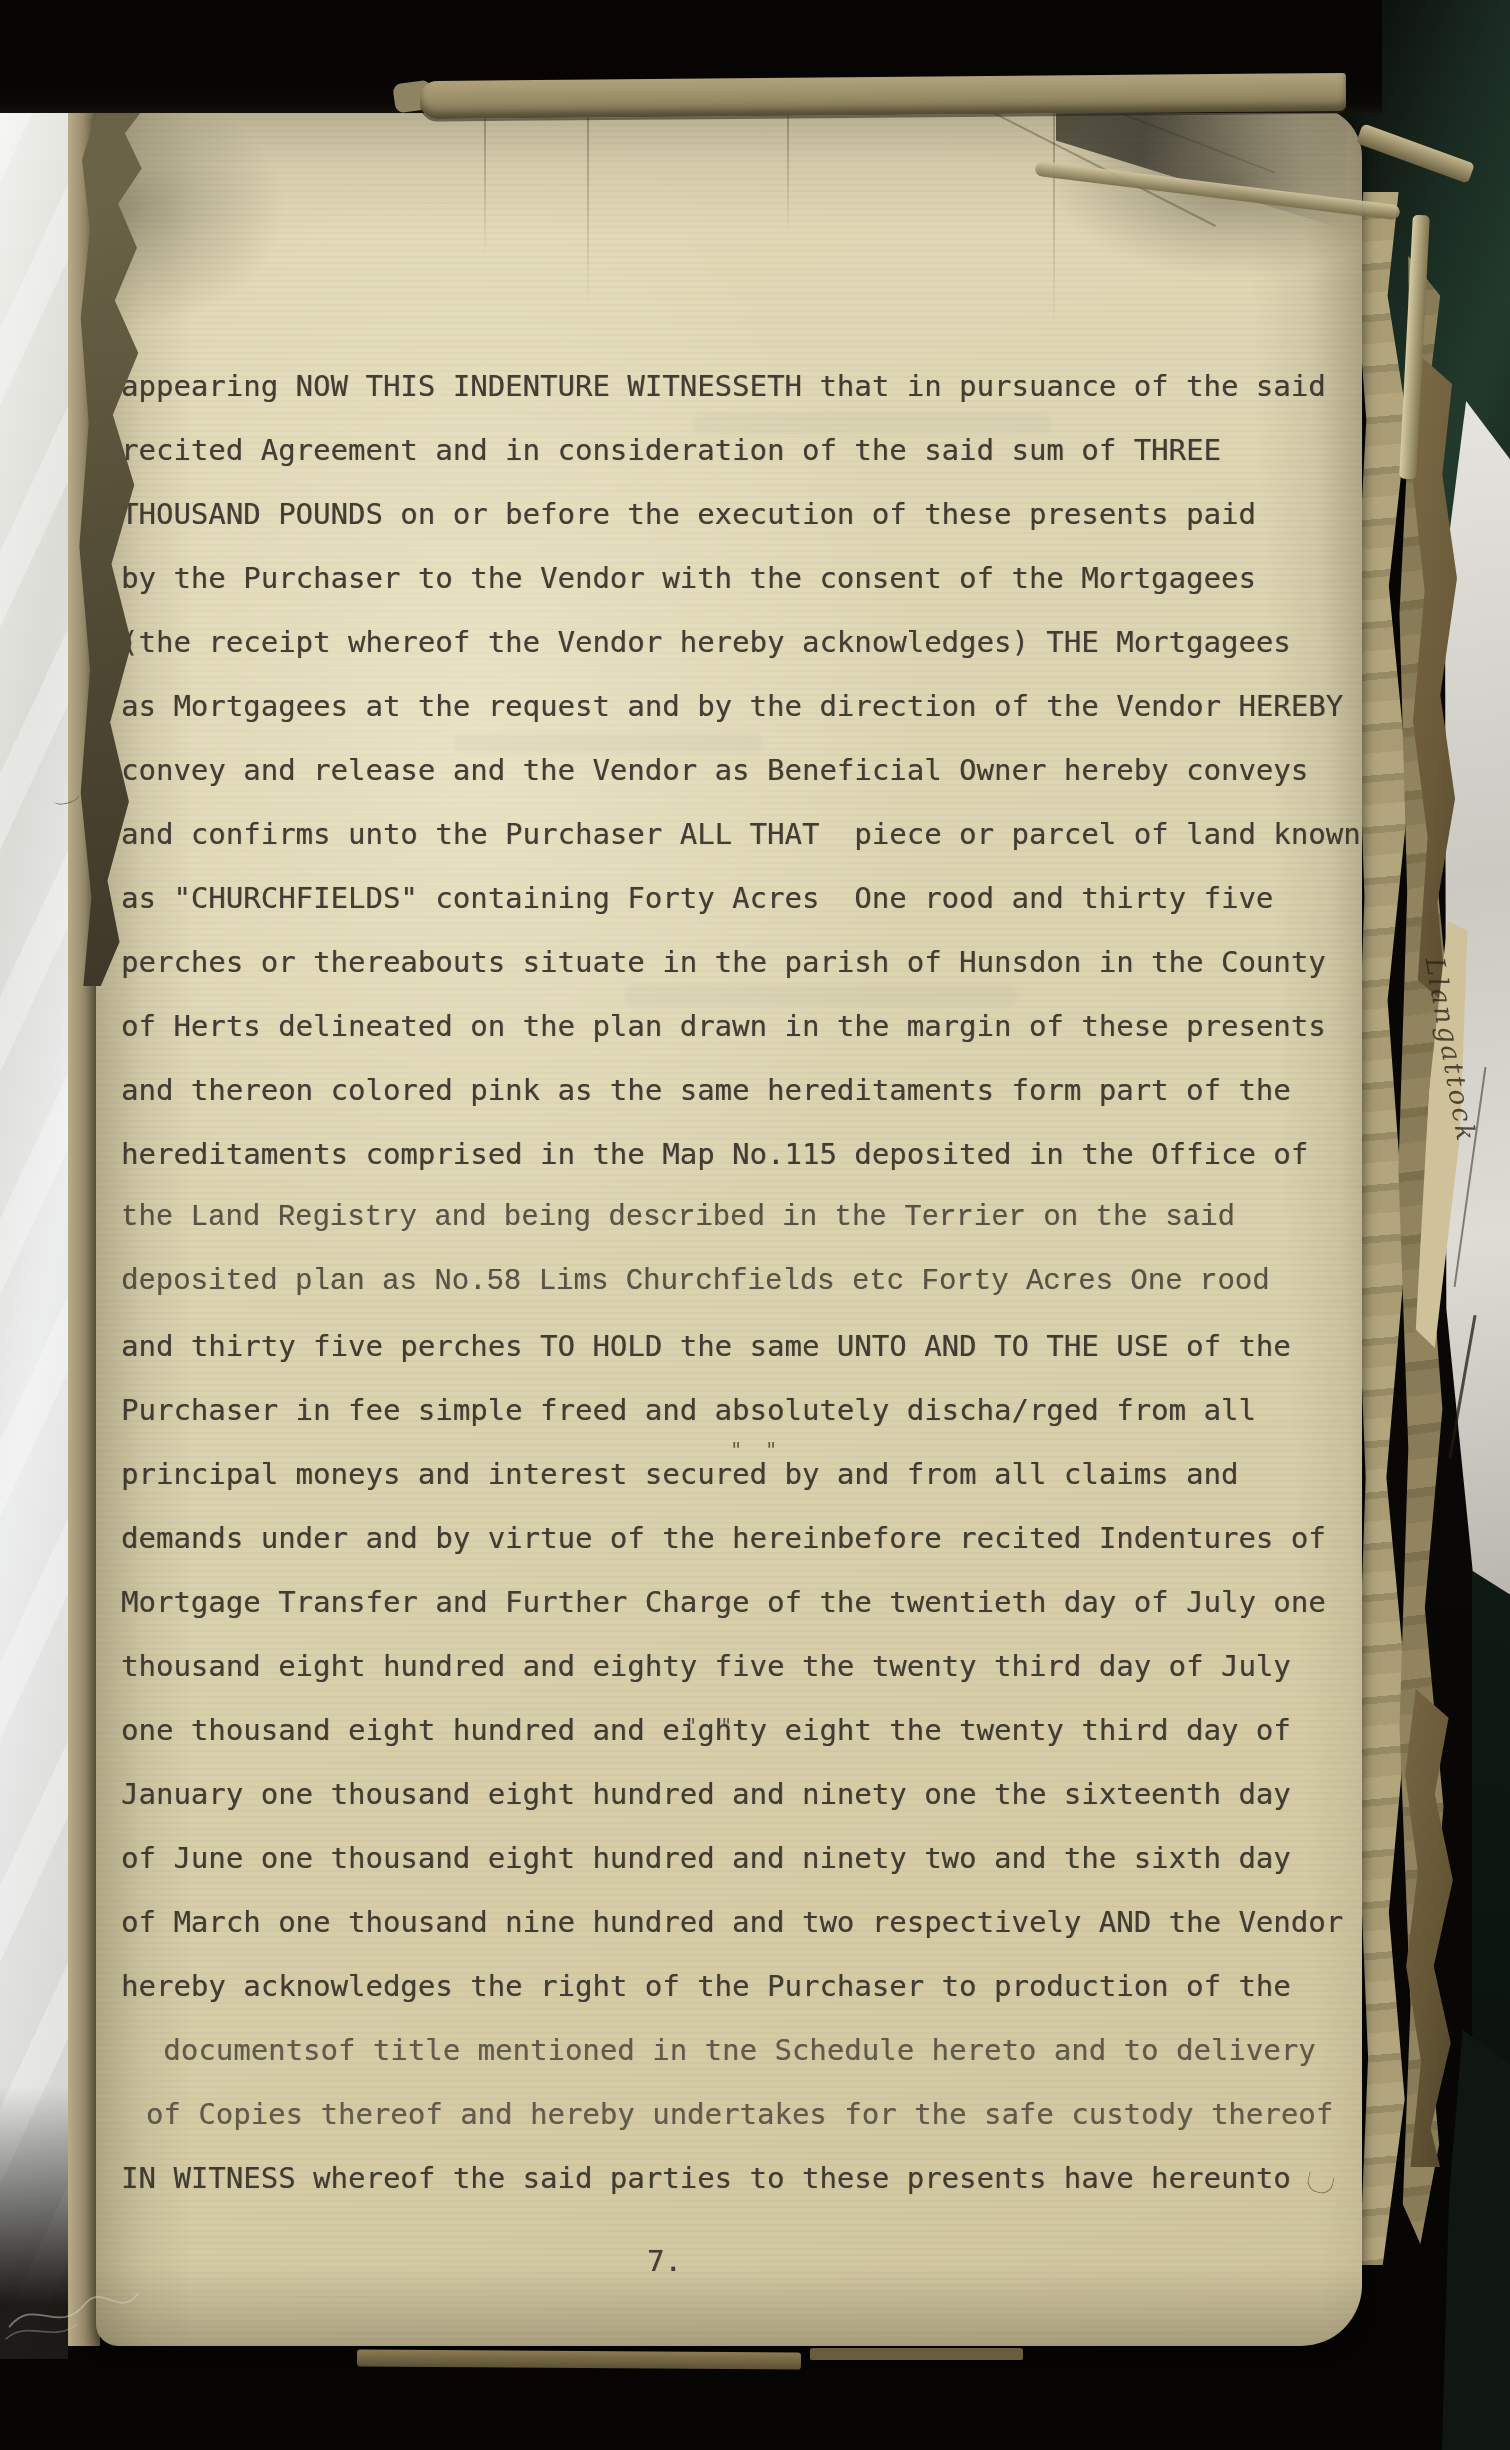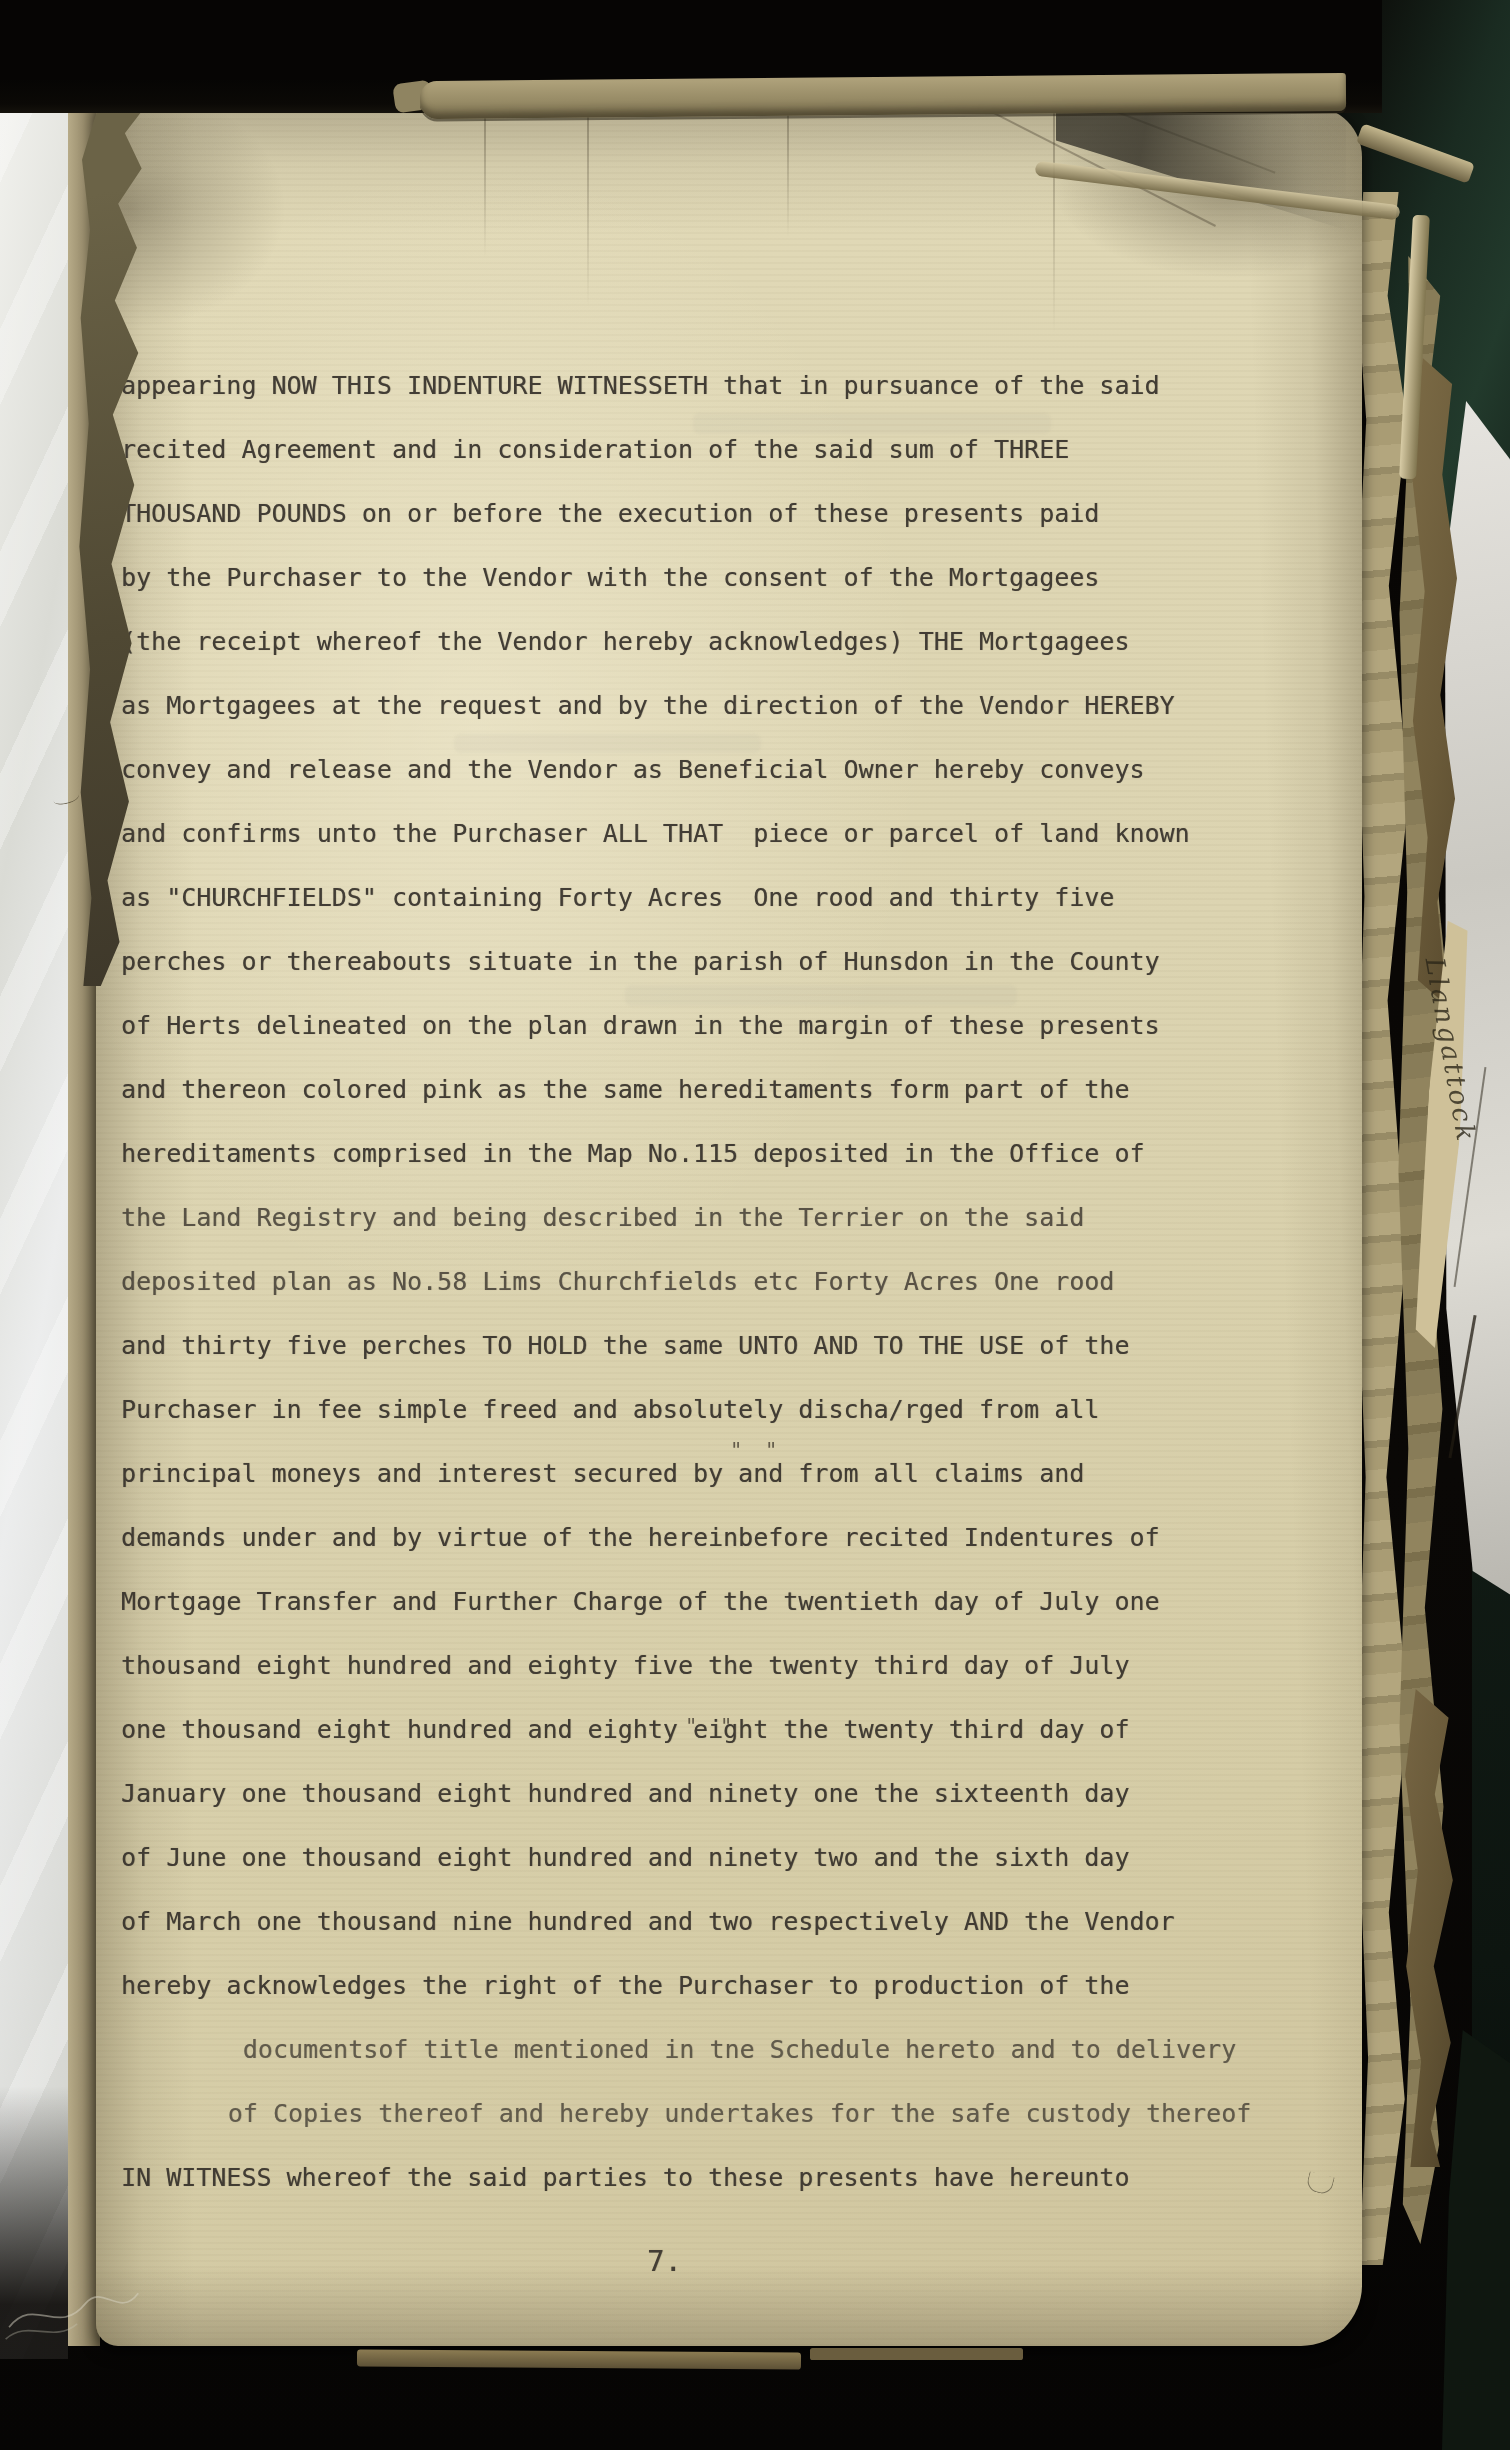--- a/index.html
+++ b/index.html
@@ -78,26 +78,26 @@
   .crease.c3{left:691px;top:3.4px;height:128px;}
   .crease.c4{left:957px;top:5.1px;height:222px;}
   .diag{height:1.7px;background:rgba(60,52,36,.35);}
   .diag.d1{left:853px;top:55px;width:282px;transform:rotate(27deg);}
   .diag.d2{left:981px;top:29px;width:205px;transform:rotate(21deg);opacity:.6;}
   .ghost{filter:blur(1.7px);background:rgba(125,132,120,.055);border-radius:6.8px;}
   .ghost.g1{left:597px;top:307px;width:358px;height:20.5px;}
   .ghost.g2{left:358px;top:628px;width:307px;height:19px;}
   .ghost.g3{left:529px;top:879px;width:392px;height:20.5px;}
 
-  .typed{left:25px;top:248px;width:1237px;color:#35302a;font-size:25px;
+  .typed{left:25px;top:248px;width:1237px;color:#35302a;font-size:29px;
     line-height:64px;white-space:pre;opacity:.92;
     text-shadow:0.4px 0.4px 0.7px rgba(40,36,28,.5);}
   .typed .tline{position:static;}
   .typed .tline:nth-child(27),.typed .tline:nth-child(28){opacity:.78;text-align:center;}
-  .typed .tline:nth-child(14),.typed .tline:nth-child(15){opacity:.85;}
+  .typed .tline:nth-child(14),.typed .tline:nth-child(15){opacity:.85;font-family:Liberation Mono, monospace;}
 
   .page-number{left:551px;top:2138px;font-size:29px;color:#35302a;opacity:.9;
     text-shadow:0.4px 0.4px 0.7px rgba(40,36,28,.5);}
   .ditto{font-size:20.5px;color:rgba(70,63,50,.8);letter-spacing:5.1px;}
   .ditto.m1{left:634px;top:1333px;}
   .ditto.m2{left:589px;top:1609px;}
   .pencil-mark{left:1211px;top:2068px;width:25.6px;height:19px;
     border:1.7px solid rgba(60,55,40,.55);border-top:none;
     border-radius:0 0 12px 12px;transform:rotate(14deg);}
 

